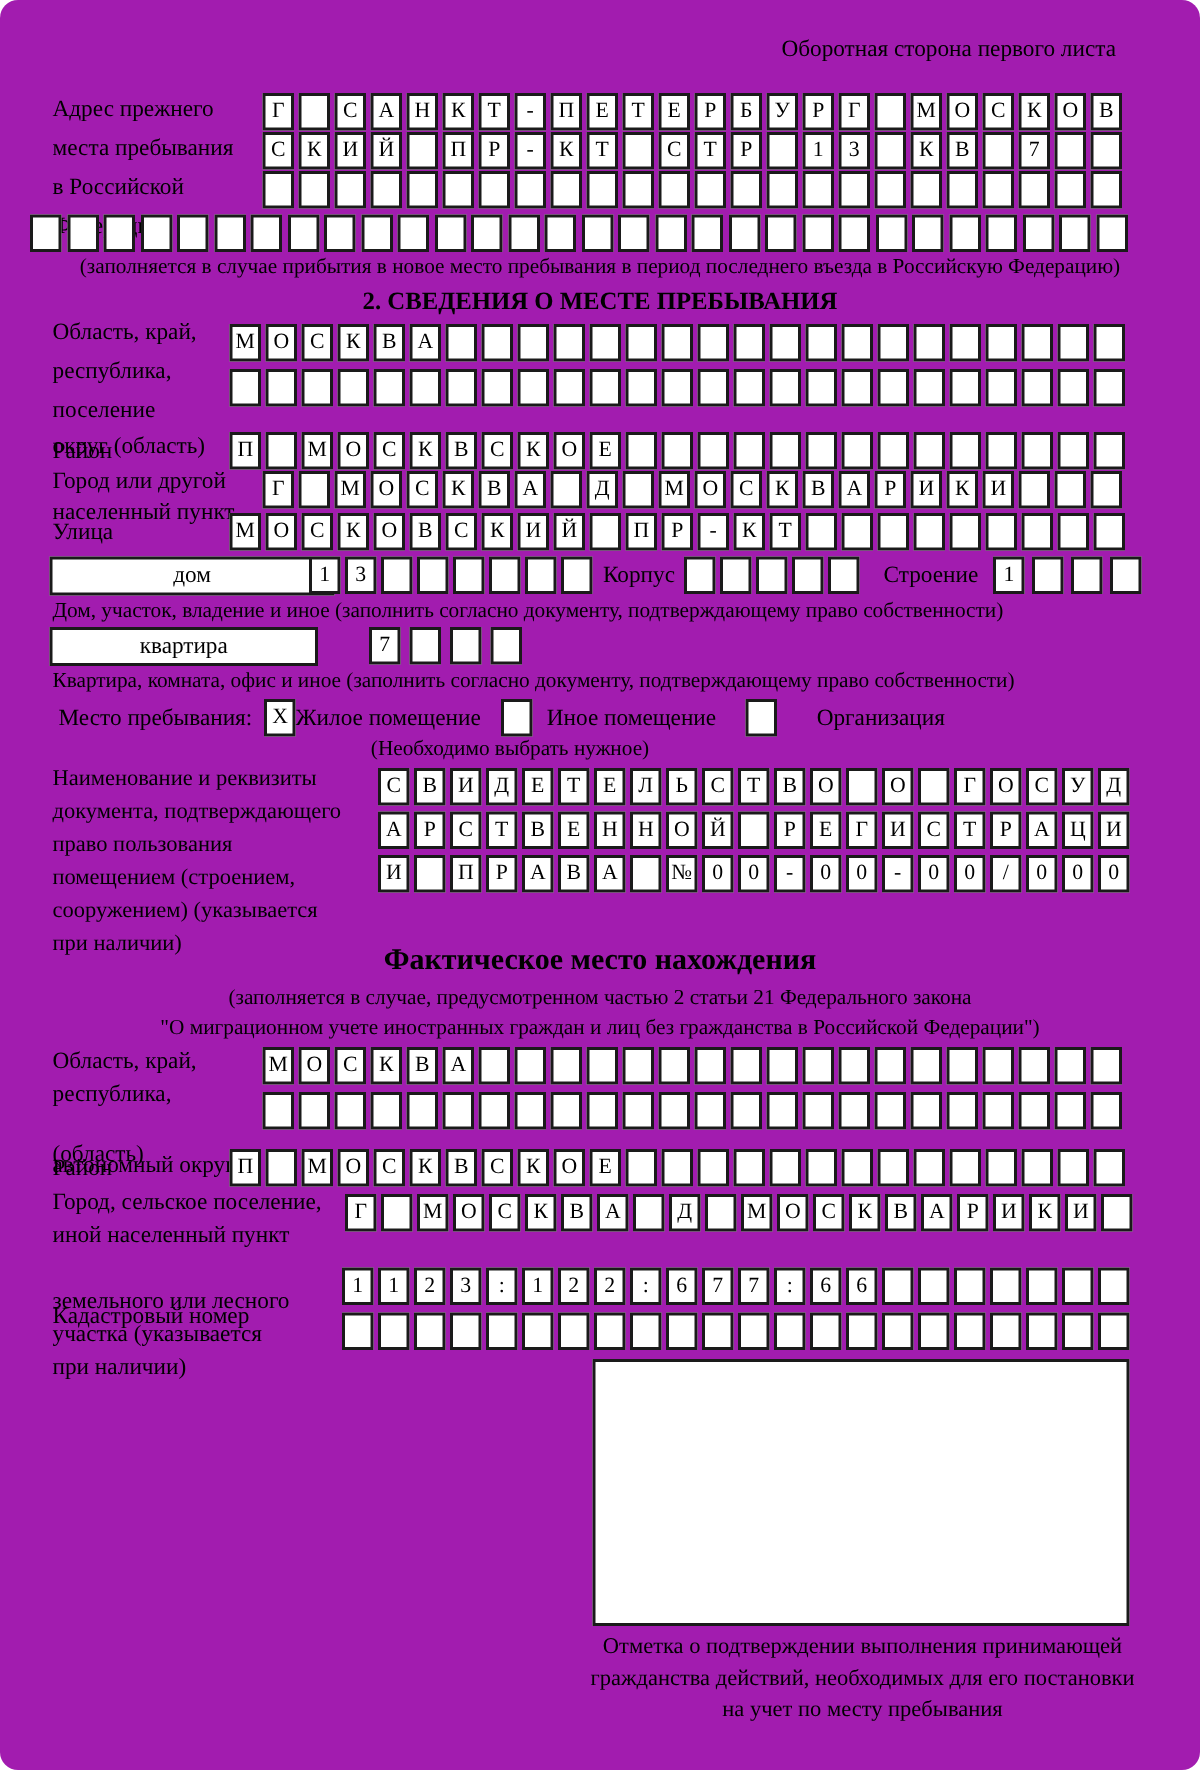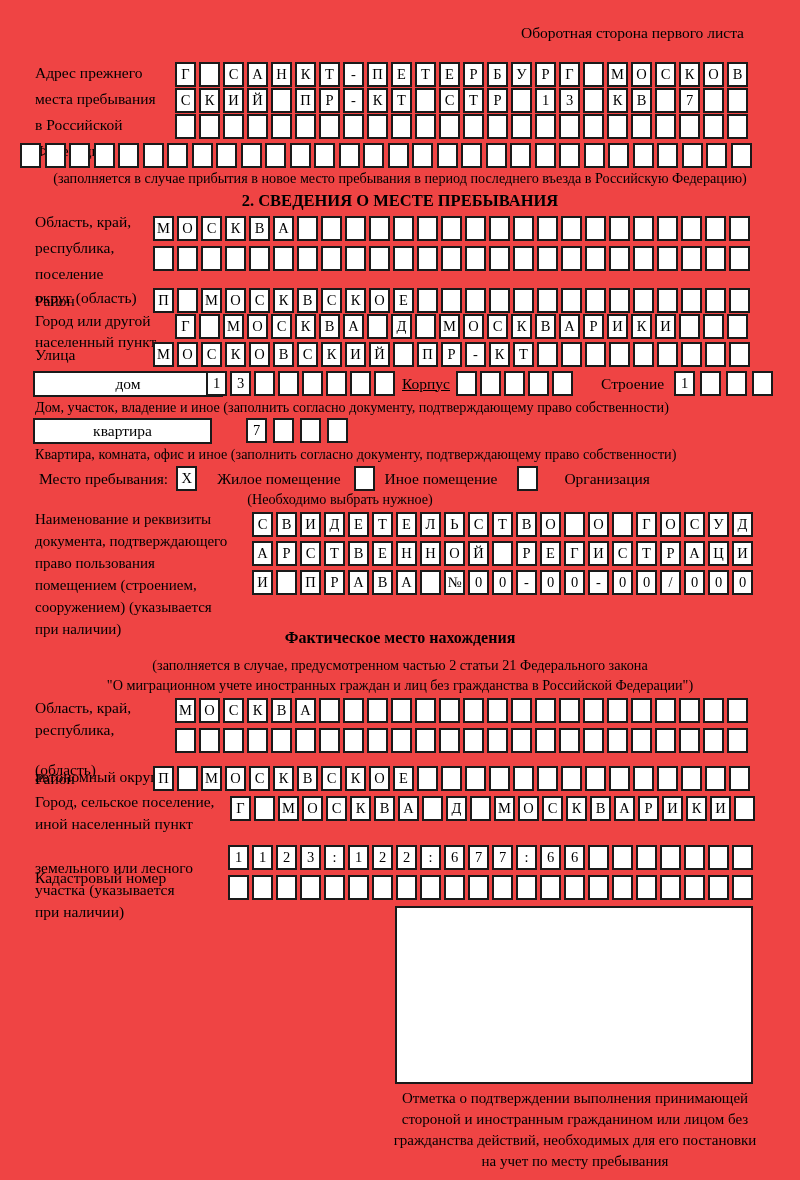--- a/index.html
+++ b/index.html
@@ -1,18 +1,18 @@
 <!DOCTYPE html>
 <html><head>
 <meta charset="utf-8">
 <style>
   html,body{margin:0;padding:0;background:#fff;}
   .page{
-    position:relative;width:800px;height:1180px;background:#ef4444;color:#000;
-    font-family:"Liberation Serif","DejaVu Serif",serif;overflow:hidden;
+    position:relative;width:800px;height:1180px;background:#a21caf;color:#000;
+    font-family:"Liberation Serif","DejaVu Serif",serif;overflow:hidden;border-radius:12px;
   }
   .txt{position:absolute;font-size:15.5px;white-space:nowrap;}
   .small{font-size:14.2px;}
   .bold{font-weight:bold;}
   .center{left:0;width:800px;text-align:center;white-space:nowrap;}
   .cellrow{position:absolute;display:flex;gap:3px;}
   .inlinerow{display:inline-flex;gap:3px;vertical-align:middle;}
   .cell{
     width:21px;height:25px;box-sizing:border-box;border:2px solid #1a1a1a;
     background:#fff;display:flex;align-items:center;justify-content:center;
@@ -304,29 +304,29 @@
     <span class="inlinerow">
         <span class="cell">1</span>
         <span class="cell">3</span>
         <span class="cell"></span>
         <span class="cell"></span>
         <span class="cell"></span>
         <span class="cell"></span>
         <span class="cell"></span>
         <span class="cell"></span>
       </span>
-    <span class="txt" style="position:static;margin-left:7px;text-decoration:underline;">Корпус</span>
+    <span class="txt" style="position:static;margin-left:7px;">Корпус</span>
     <span class="inlinerow" style="margin-left:6px;">
         <span class="cell"></span>
         <span class="cell"></span>
         <span class="cell"></span>
         <span class="cell"></span>
         <span class="cell"></span>
       </span>
-    <span class="txt" style="position:static;margin-left:28px;">Строение</span>
+    <span class="txt" style="position:static;margin-left:16px;">Строение</span>
     <span class="inlinerow" style="margin-left:10px;gap:5px;">
         <span class="cell">1</span>
         <span class="cell"></span>
         <span class="cell"></span>
         <span class="cell"></span>
       </span>
   </div>
   <div class="txt small" style="left:35px;top:399px;">Дом, участок, владение и иное (заполнить согласно документу, подтверждающему право собственности)</div>
 
   <div class="labelbox" style="left:33px;top:418px;width:179px;">квартира</div>
@@ -338,21 +338,21 @@
         <span class="cell"></span>
       </span>
   </div>
   <div class="txt small" style="left:35px;top:446px;">Квартира, комната, офис и иное (заполнить согласно документу, подтверждающему право собственности)</div>
 
   <div class="flexline" style="left:39px;top:466px;">
     <span class="txt" style="position:static;">Место пребывания:</span>
     <span class="inlinerow" style="margin-left:8px;">
         <span class="cell">X</span>
       </span>
-    <span class="txt" style="position:static;margin-left:20px;">Жилое помещение</span>
+    <span class="txt" style="position:static;margin-left:0;">Жилое помещение</span>
     <span class="inlinerow" style="margin-left:13px;">
         <span class="cell"></span>
       </span>
     <span class="txt" style="position:static;margin-left:10px;">Иное помещение</span>
     <span class="inlinerow" style="margin-left:20px;">
         <span class="cell"></span>
       </span>
     <span class="txt" style="position:static;margin-left:26px;">Организация</span>
   </div>
   <div class="txt small" style="left:140px;top:491px;width:400px;text-align:center;">(Необходимо выбрать нужное)</div>
@@ -426,21 +426,21 @@
       <span class="cell">0</span>
       <span class="cell">-</span>
       <span class="cell">0</span>
       <span class="cell">0</span>
       <span class="cell">/</span>
       <span class="cell">0</span>
       <span class="cell">0</span>
       <span class="cell">0</span>
     </div>
 
-  <div class="txt bold center" style="top:629px;font-size:16px;">Фактическое место нахождения</div>
+  <div class="txt bold center" style="top:629px;font-size:20px;">Фактическое место нахождения</div>
   <div class="txt small center" style="top:657px;">(заполняется в случае, предусмотренном частью 2 статьи 21 Федерального закона</div>
   <div class="txt small center" style="top:677px;">"О миграционном учете иностранных граждан и лиц без гражданства в Российской Федерации")</div>
 
   <div class="txt" style="left:35px;top:699px;">Область, край,</div>
   <div class="txt" style="left:35px;top:721px;">республика,</div>
   <div class="txt" style="left:35px;top:768px;">автономный округ</div>
   <div class="txt" style="left:35px;top:761px;">(область)</div>
   <div class="cellrow" style="left:175px;top:698px;">
       <span class="cell">М</span>
       <span class="cell">О</span>
@@ -600,18 +600,17 @@
       <span class="cell"></span>
       <span class="cell"></span>
       <span class="cell"></span>
       <span class="cell"></span>
     </div>
 
   <div class="stampbox" style="left:395px;top:906px;width:358px;height:178px;"></div>
 
   <div class="capt" style="left:355px;top:1088px;width:440px;">
     <div>Отметка о подтверждении выполнения принимающей</div>
-    <div>стороной и иностранным гражданином или лицом без</div>
     <div>гражданства действий, необходимых для его постановки</div>
     <div>на учет по месту пребывания</div>
   </div>
 
 </div>
 
 </body></html>

